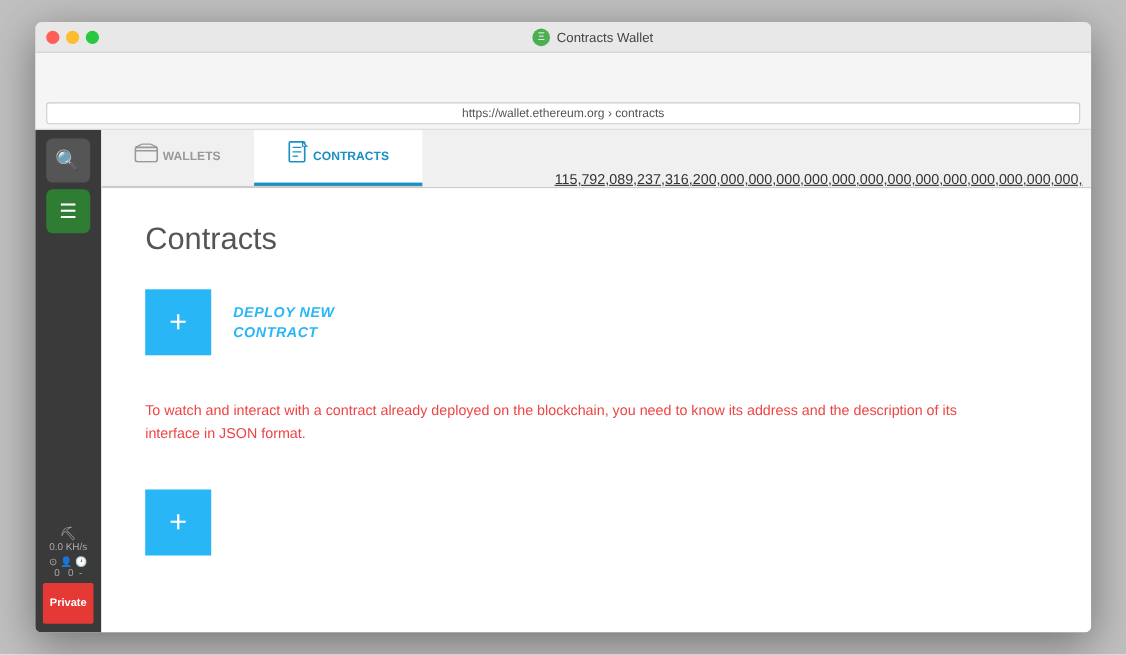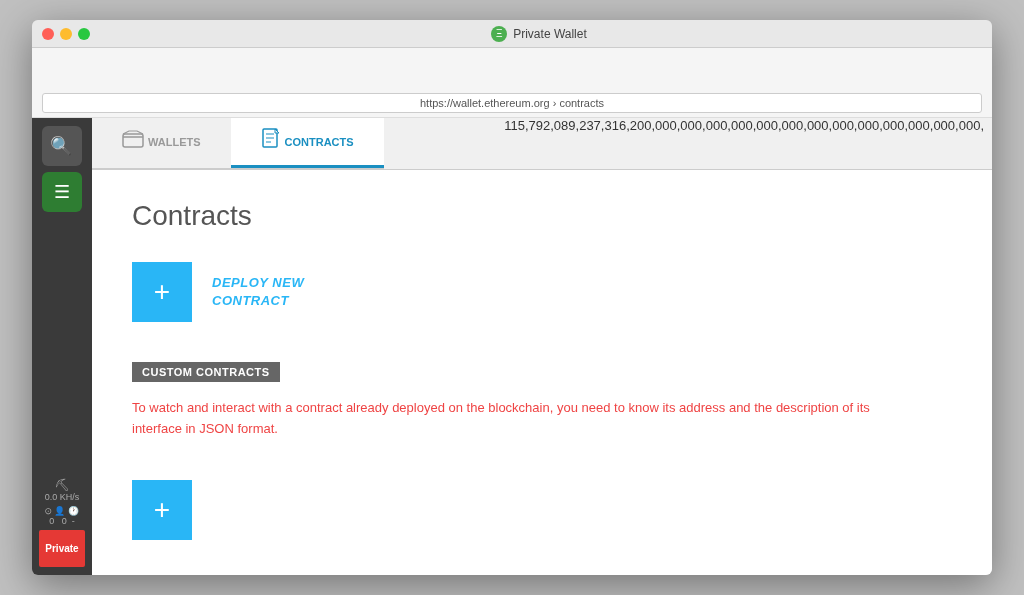--- a/index.html
+++ b/index.html
@@ -184,27 +184,28 @@
     }
 
     .nav-tab-icon {
       font-size: 20px;
     }
 
     
     .ticker-area {
       flex: 1;
       display: flex;
-      align-items: flex-start;
+      align-items: flex-end;
       justify-content: flex-end;
       padding-right: 8px;
       font-size: 13px;
       color: #333;
       overflow: hidden;
       white-space: nowrap;
+      text-decoration: underline;
     }
 
     
     .page-content {
       flex: 1;
       background: white;
       padding: 30px 40px;
       overflow-y: auto;
     }
 
@@ -279,21 +280,21 @@
 <body>
 
 <div class="window">
 
   <div class="title-bar">
     <div class="traffic-light tl-close"></div>
     <div class="traffic-light tl-minimize"></div>
     <div class="traffic-light tl-maximize"></div>
     <div class="title-bar-title">
       <div class="eth-icon">Ξ</div>
-      <span>Private Wallet</span>
+      <span>Contracts Wallet</span>
     </div>
   </div>
 
   <div class="url-bar-row">
     <div class="url-bar">https://wallet.ethereum.org › contracts</div>
   </div>
 
   <div class="app-body">
 
     <div class="sidebar">
@@ -359,21 +360,20 @@
         <div class="page-title">Contracts</div>
 
         <div class="action-btn">
           <div class="btn-plus">+</div>
           <div class="btn-label">
             DEPLOY NEW<br>CONTRACT
           </div>
         </div>
 
         <div>
-          <div class="section-header">CUSTOM CONTRACTS</div>
           <p class="section-description">To watch and interact with a contract already deployed on the blockchain, you need to know its address and the description of its interface in JSON format.</p>
 
           
           <div class="action-btn">
             <div class="btn-plus">+</div>
           </div>
         </div>
       </div>
     </div>
   </div>

